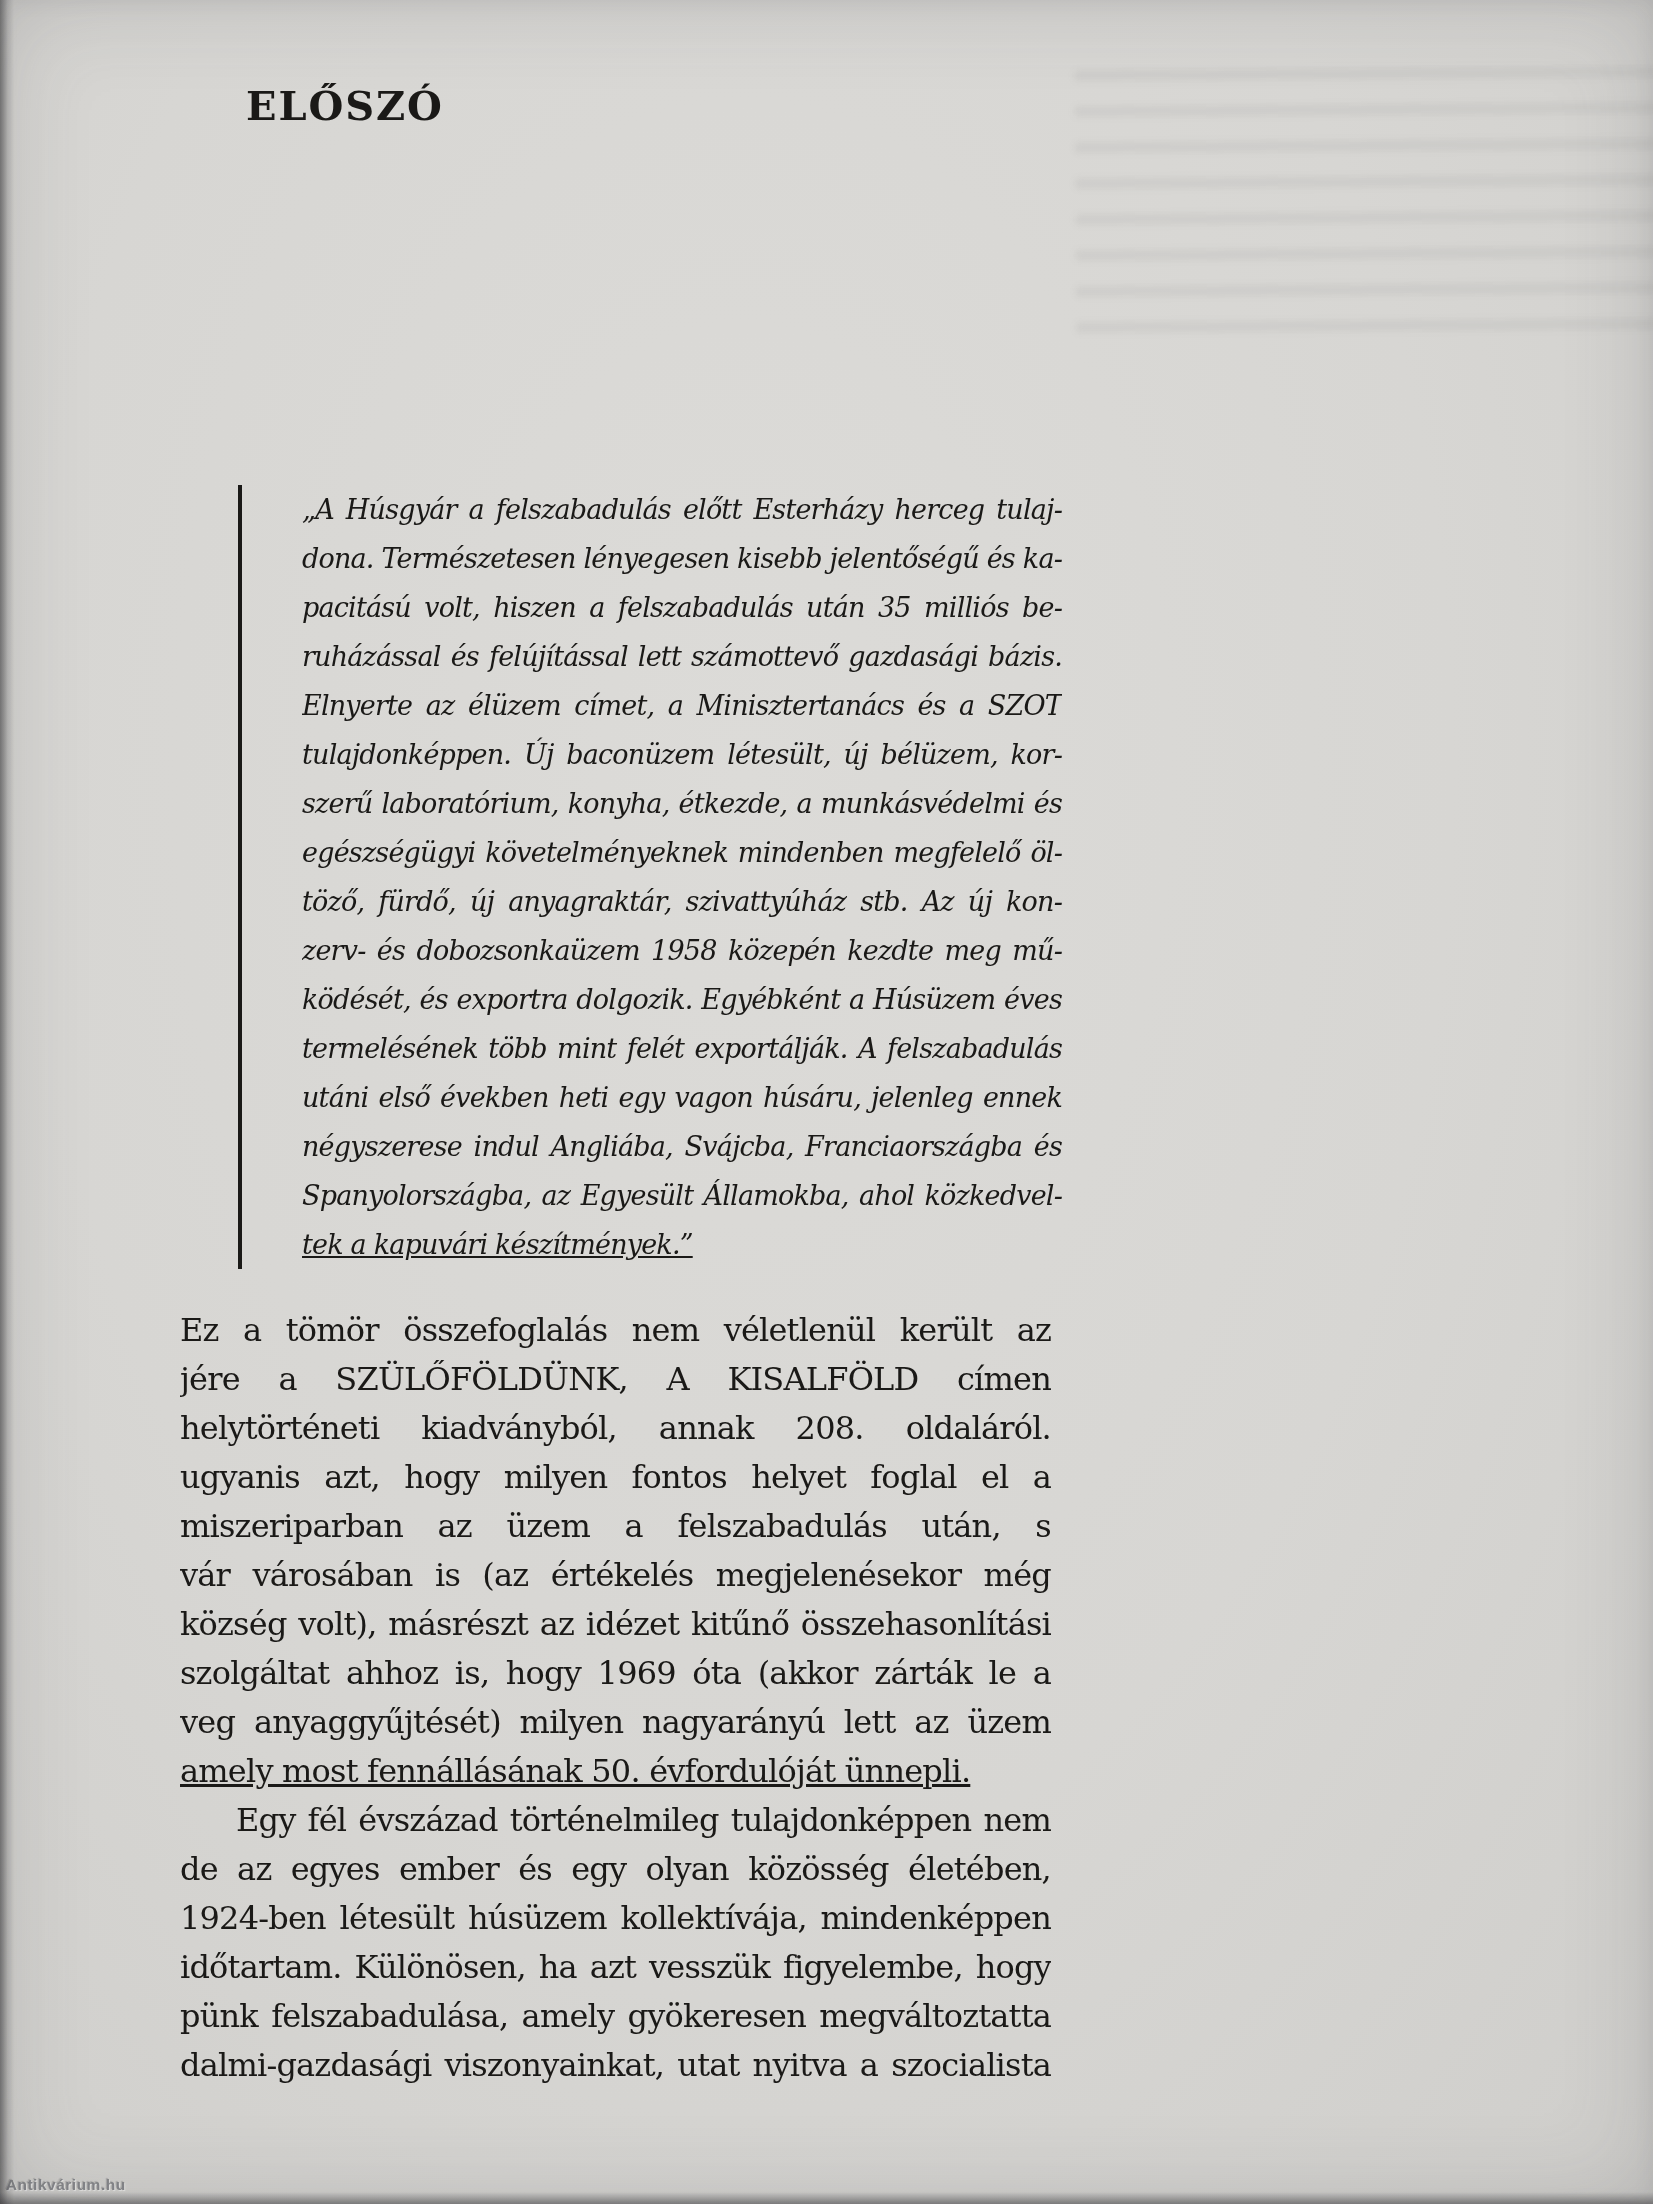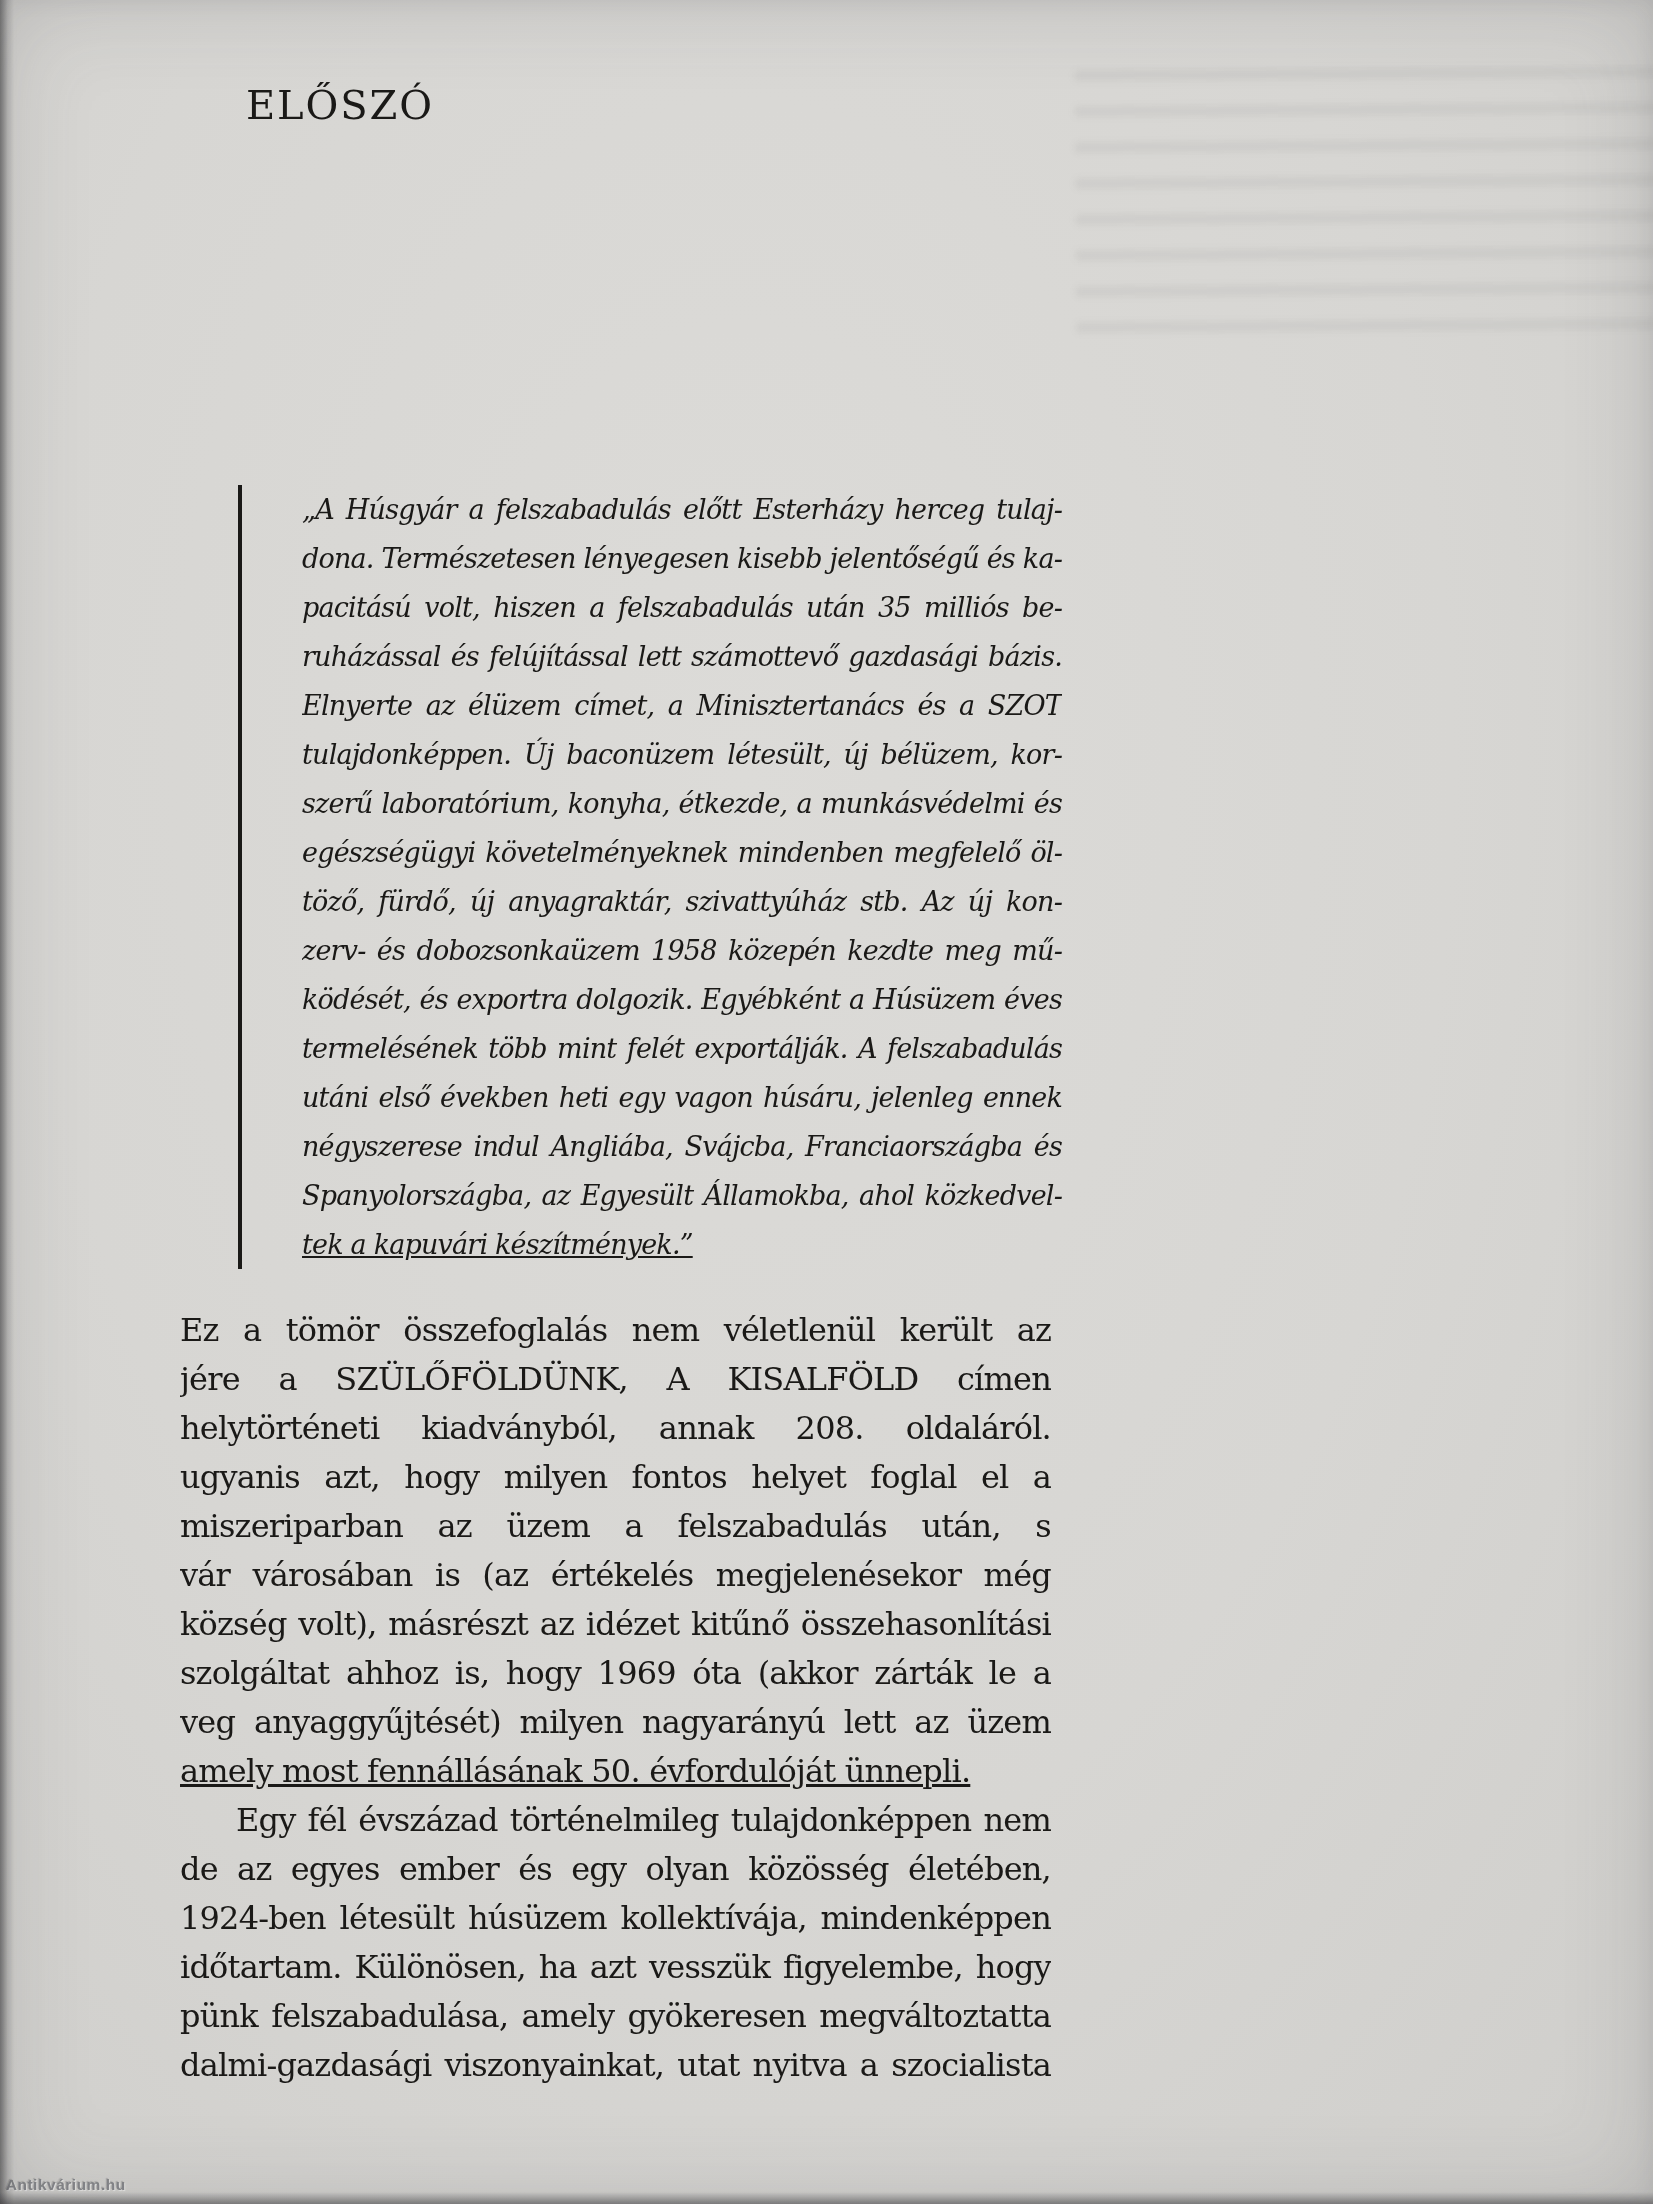--- a/index.html
+++ b/index.html
@@ -15,21 +15,21 @@
     background:
       radial-gradient(ellipse at 45% 35%, #dcdbd8 0%, var(--paper) 55%, #cfcecb 100%);
     overflow:hidden;
     font-family:"DejaVu Serif", serif;
     color:var(--ink);
   }
   
   .page-title{
     position:absolute;left:246px;top:82px;
     margin:0;
-    font-size:40px;font-weight:normal;letter-spacing:1.9px;
+    font-size:40px;font-weight:bold;letter-spacing:1.9px;
     font-family:"DejaVu Serif", serif;
     color:var(--ink);
   }
   .quote-block{
     position:absolute;left:226px;top:473px;width:824px;
     box-sizing:border-box;
     border-left:4.9px solid var(--bar);
     padding-left:60px;
     font-style:italic;
     font-size:27px;

